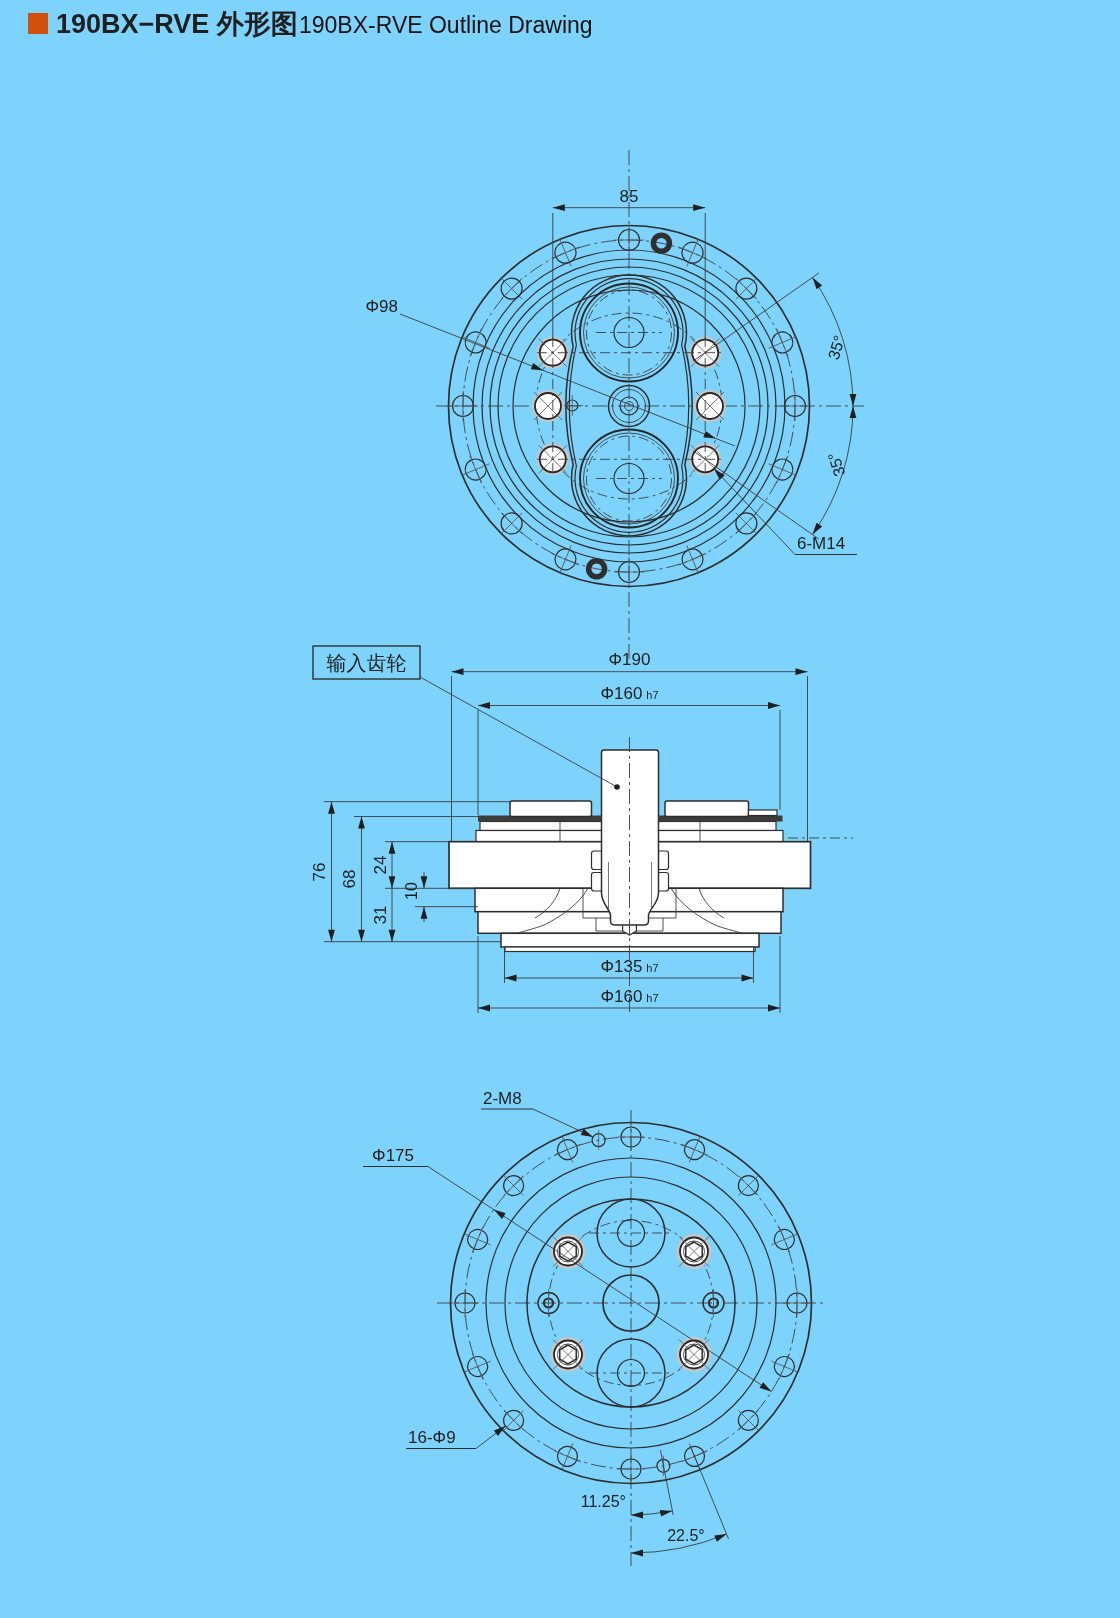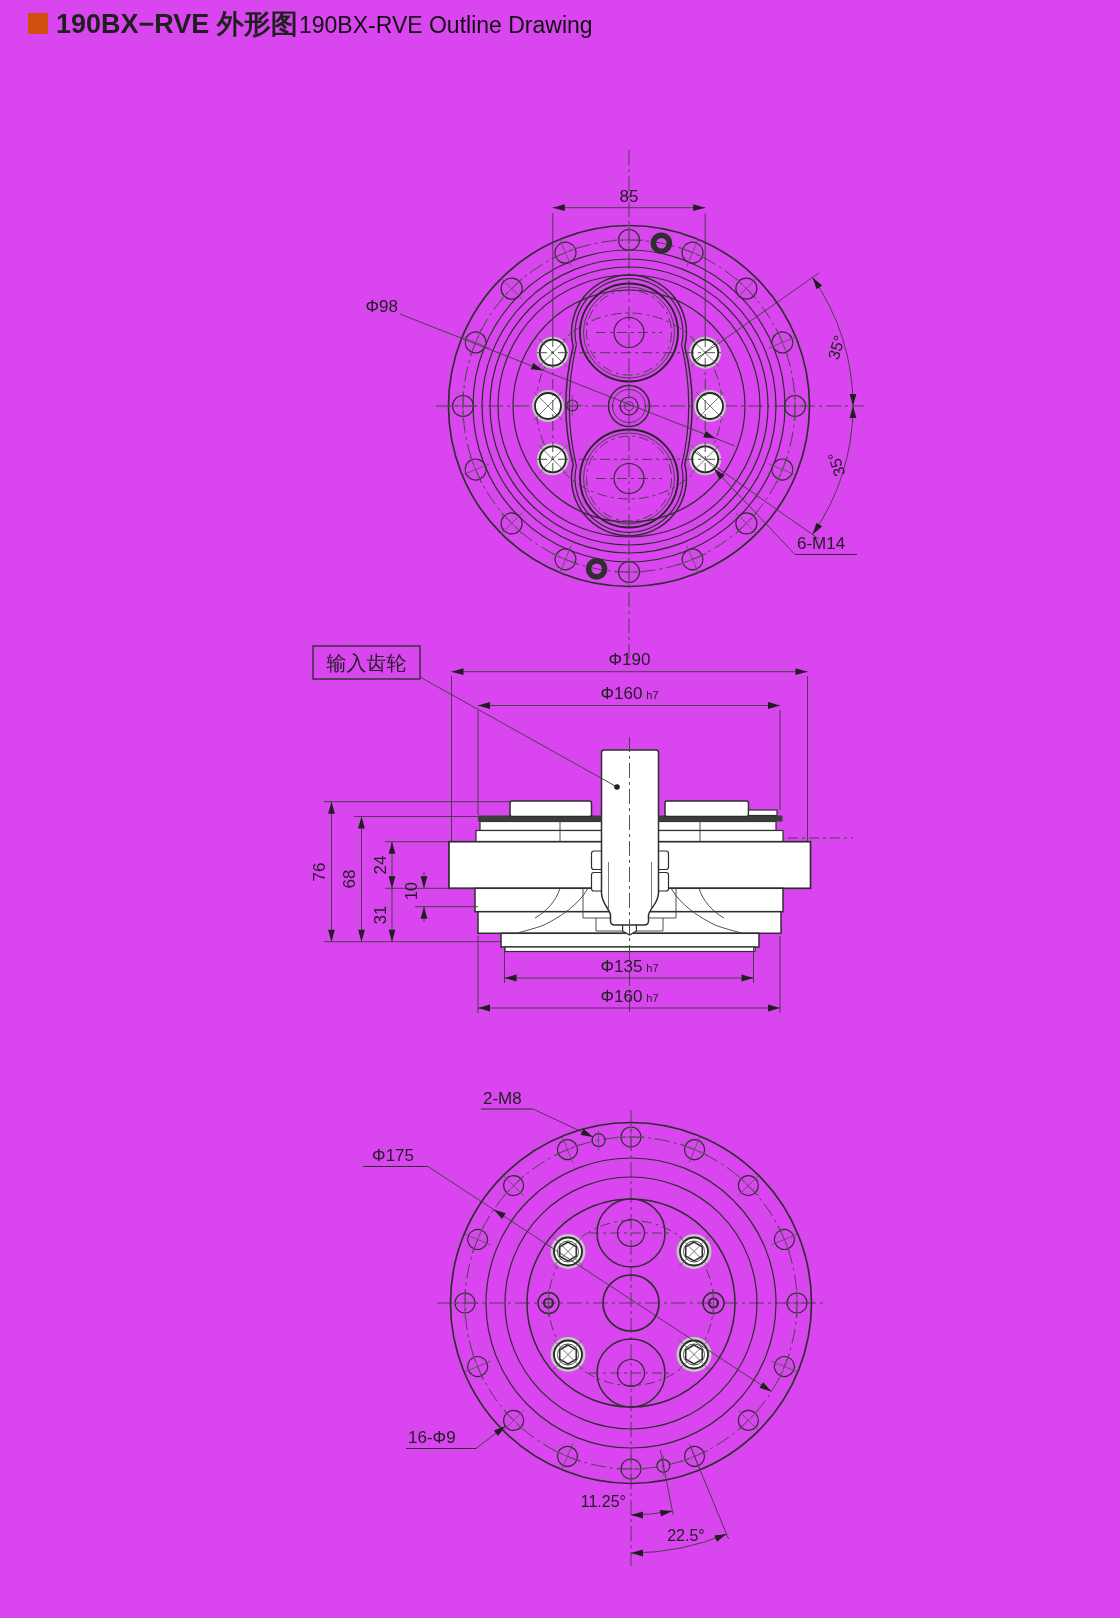--- a/index.html
+++ b/index.html
@@ -1,16 +1,16 @@
 <!DOCTYPE html>
 <html><head>
 <meta charset="utf-8">
 <style>
   html,body{margin:0;padding:0;background:#fff;}
-  .page{position:relative;width:1120px;height:1618px;background:#d946ef;overflow:hidden;}
+  .page{position:relative;width:1120px;height:1618px;background:#7dd3fc;overflow:hidden;}
   svg text{font-family:"Liberation Sans","DejaVu Sans",sans-serif;fill:#1f1f1f;}
   .t-main{font-size:27px;font-weight:bold;letter-spacing:0px;}
   .t-sub{font-size:23px;font-weight:normal;fill:#111;}
   .dim{font-size:17px;}
   .dim16{font-size:16px;}
   .tol{font-size:11px;}
   .cjk{font-size:20px;}
   .ln{stroke:#2e2e2e;stroke-width:1.5;fill:none;}
   .ln17{stroke:#2e2e2e;stroke-width:1.7;fill:none;}
   .ln12{stroke:#2e2e2e;stroke-width:1.2;fill:none;}

